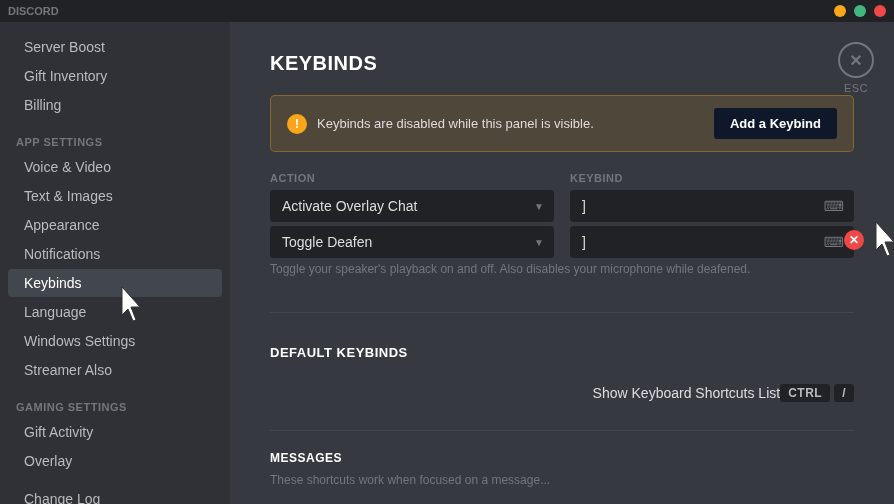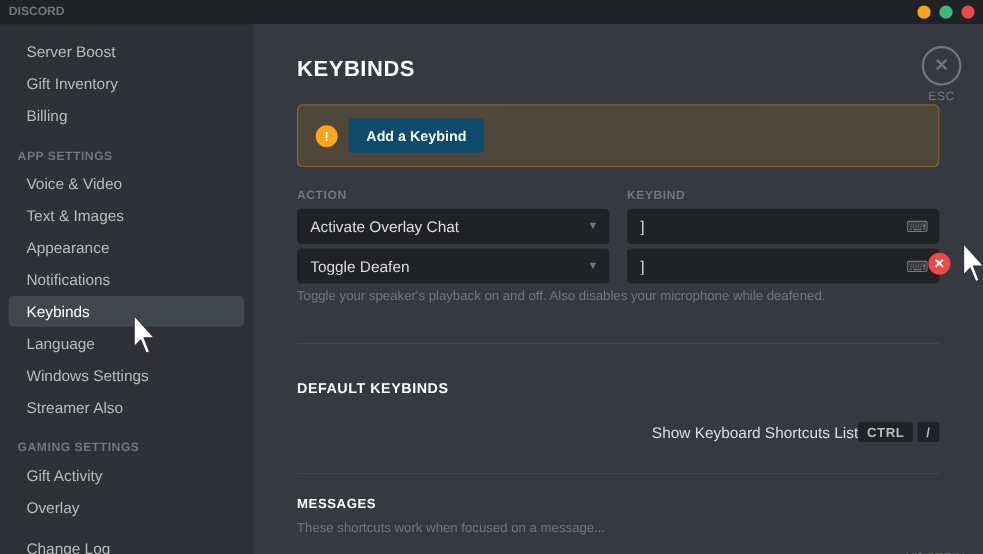--- a/index.html
+++ b/index.html
@@ -88,21 +88,21 @@
       font-weight: 700;
       font-size: 12px;
       flex-shrink: 0;
     }
     .warning-text {
       color: #dcddde;
       font-size: 13px;
       flex: 1;
     }
     .add-keybind-btn {
-      background: #0c4a6e;
+      background: #0f172a;
       color: #fff;
       border: none;
       border-radius: 3px;
       padding: 8px 16px;
       font-size: 13px;
       font-weight: 600;
       cursor: pointer;
       white-space: nowrap;
     }
 
@@ -431,20 +431,21 @@
 
       <div class="close-esc">
         <div class="close-circle">✕</div>
         <span class="esc-label">ESC</span>
       </div>
 
       <div class="page-title">KEYBINDS</div>
 
       <div class="warning-banner">
         <div class="warning-icon">!</div>
+        <span class="warning-text">Keybinds are disabled while this panel is visible.</span>
         <button class="add-keybind-btn">Add a Keybind</button>
       </div>
 
       <div class="keybind-header">
         <span class="col-label">ACTION</span>
         <span class="col-label">KEYBIND</span>
       </div>
 
       <div class="keybind-row" style="">
         <div class="select-wrapper">

